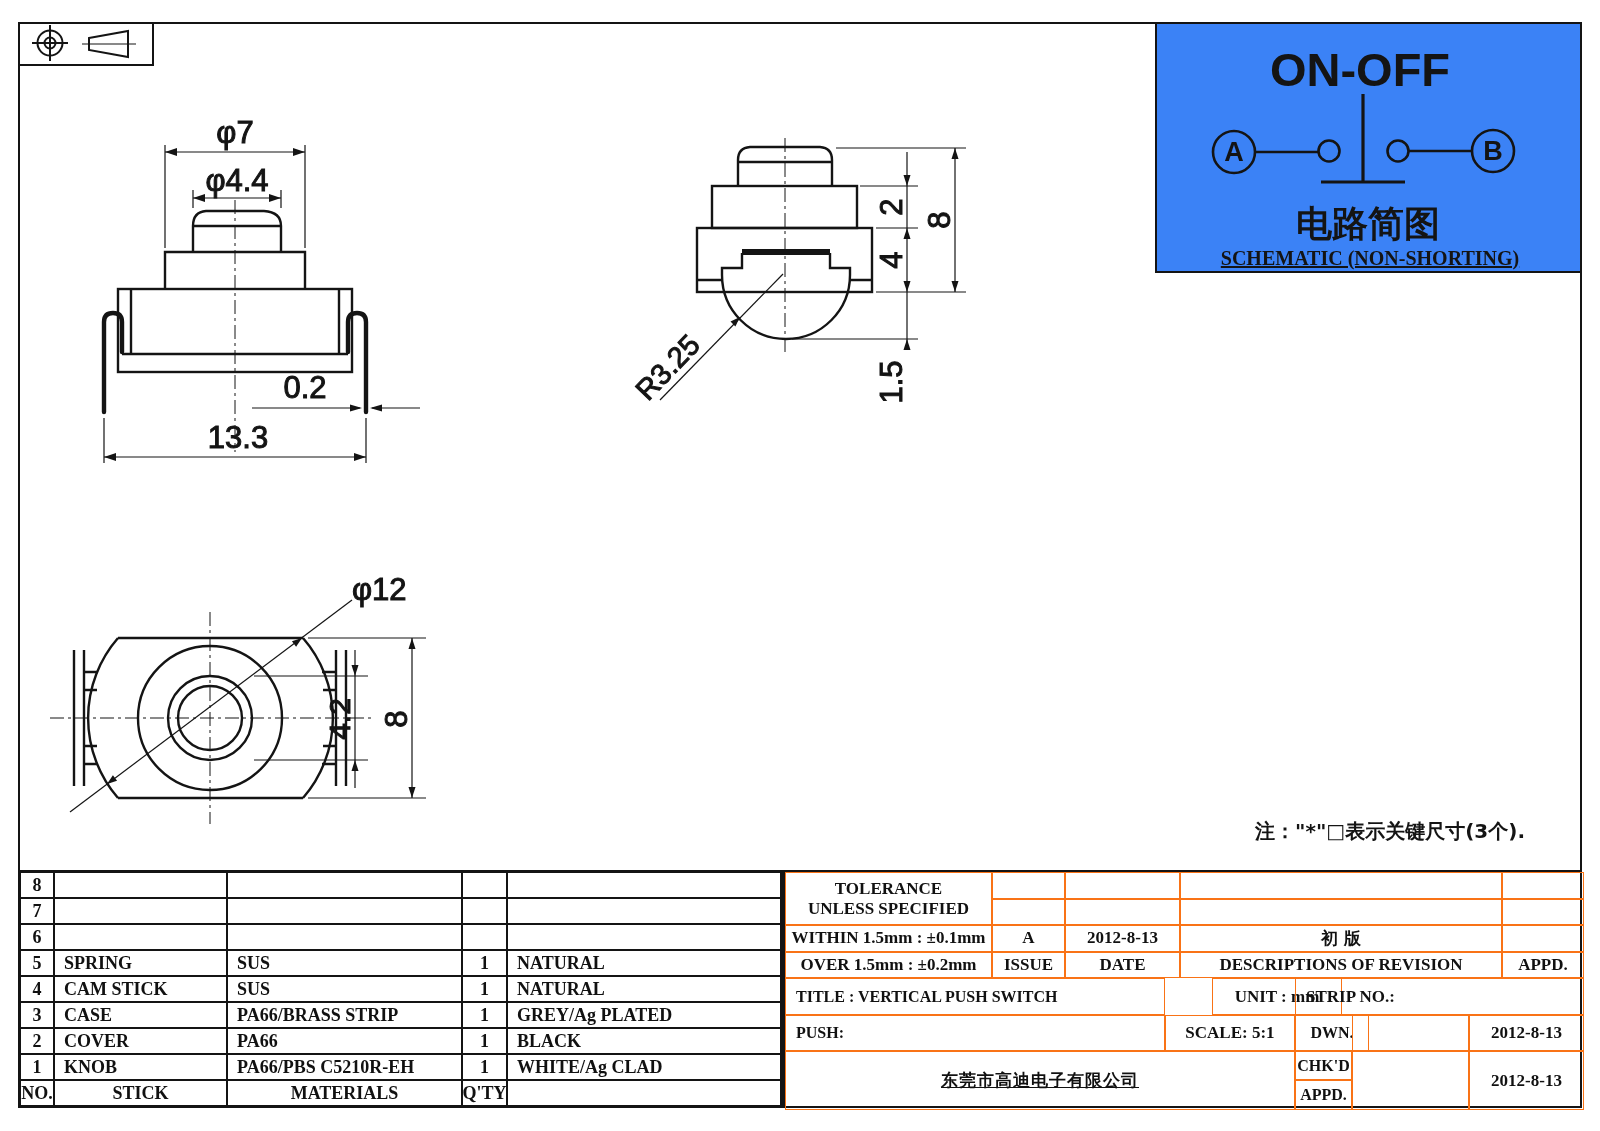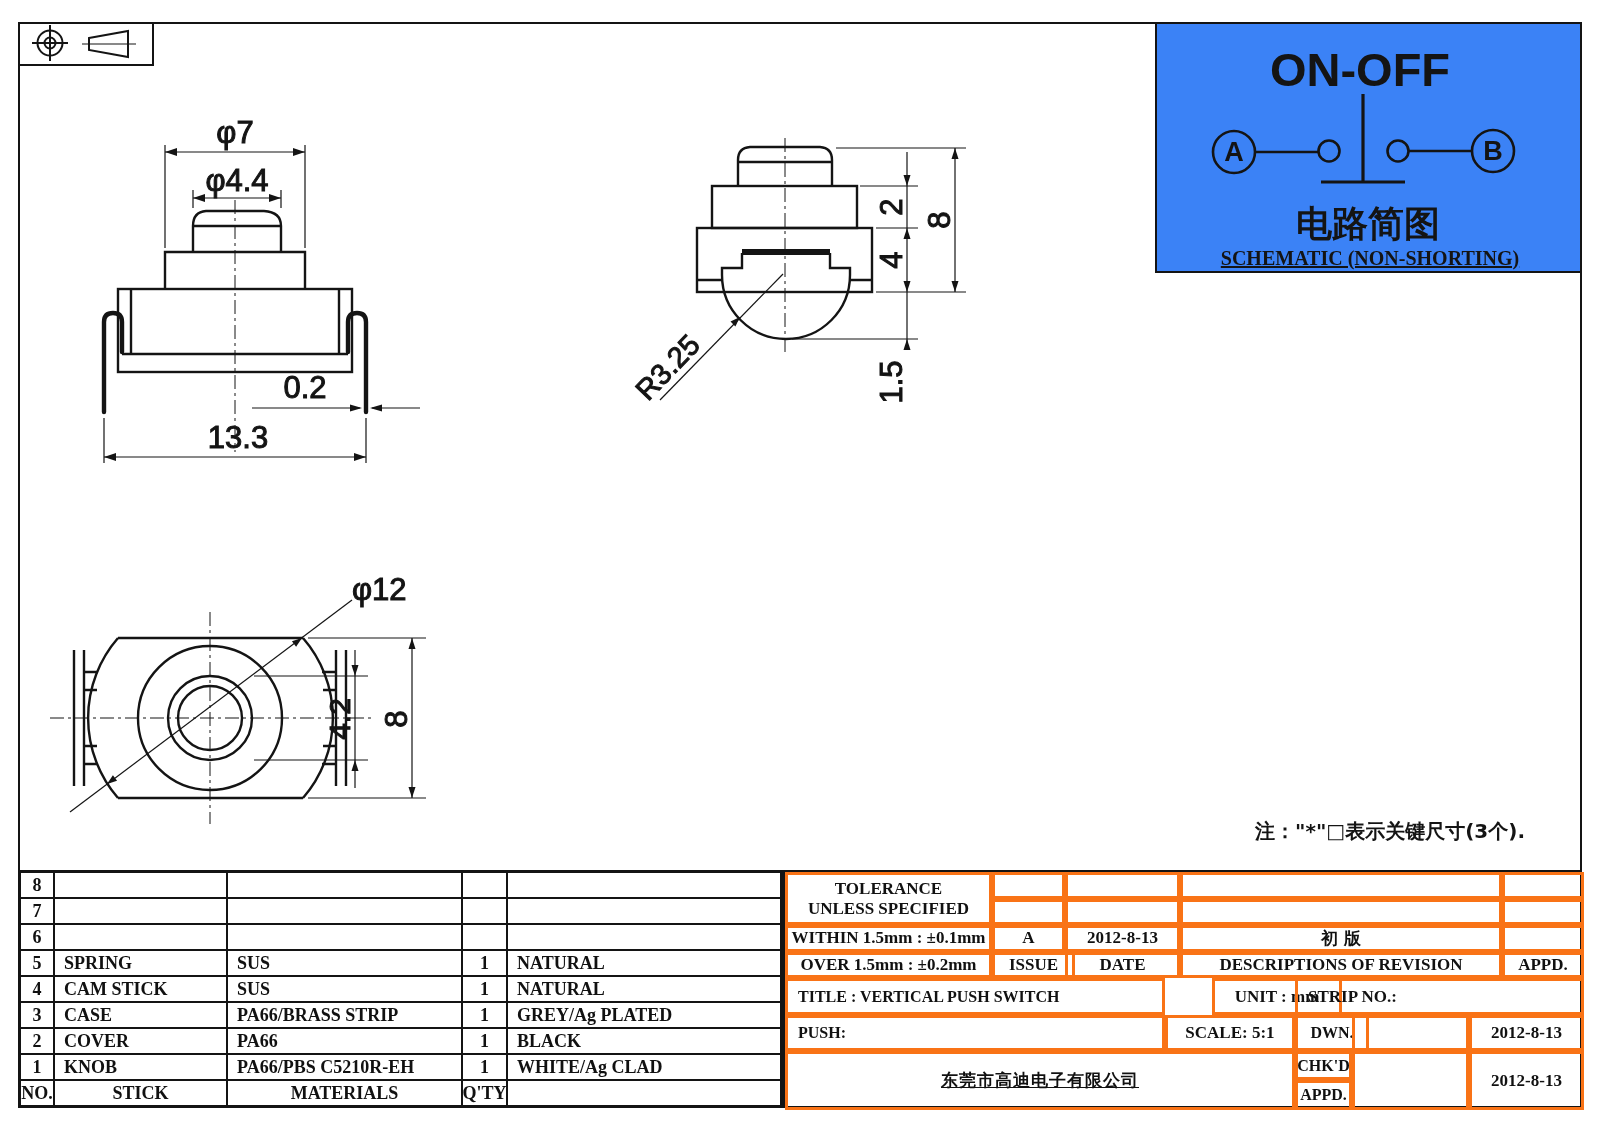--- a/index.html
+++ b/index.html
@@ -19,21 +19,21 @@
   
   .parts{position:absolute;left:18px;top:870px;width:765px;height:238px;display:grid;
          grid-template-columns:34px 173px 235px 45px auto;grid-template-rows:repeat(9,1fr);
          border:2px solid #141414;box-sizing:border-box;background:#fff;}
   .parts>div{border:1px solid #141414;display:flex;align-items:center;justify-content:center;
          font:bold 18px "Liberation Serif",serif;white-space:nowrap;overflow:hidden;}
   .parts>div.l{justify-content:flex-start;padding-left:9px;}
   
   .tblock{position:absolute;left:783px;top:870px;width:799px;height:238px;
           border:2px solid #141414;box-sizing:border-box;background:#fff;}
-  .tblock .c{position:absolute;box-sizing:border-box;border:3px solid #f97316;
+  .tblock .c{position:absolute;box-sizing:border-box;border:1px solid #f97316;
           display:flex;align-items:center;justify-content:center;
           font:bold 17px "Liberation Serif",serif;white-space:nowrap;overflow:hidden;}
   .tblock .c.l{justify-content:flex-start;padding-left:10px;}
   .tblock .big{font-size:16px;}
   .company{font:38px "DejaVu Sans",sans-serif;font-weight:600;letter-spacing:1px;text-decoration:underline;}
   .two-line{flex-direction:column;line-height:24px;}
   
   .views text{font-family:"Liberation Sans",sans-serif;fill:#141414;}
   .schembox text{fill:#141414;}
 </style>
@@ -295,21 +295,21 @@
     <div class="c" style="left:395px;top:26.5px;width:322px;height:26.5px;"></div>
     <div class="c" style="left:717px;top:26.5px;width:82px;height:26.5px;"></div>
 
     <div class="c" style="left:0;top:53px;width:207px;height:26.5px;">WITHIN 1.5mm : ±0.1mm</div>
     <div class="c" style="left:207px;top:53px;width:73px;height:26.5px;">A</div>
     <div class="c" style="left:280px;top:53px;width:115px;height:26.5px;">2012-8-13</div>
     <div class="c" style="left:395px;top:53px;width:322px;height:26.5px;font-family:'DejaVu Sans',sans-serif;">初 版</div>
     <div class="c" style="left:717px;top:53px;width:82px;height:26.5px;"></div>
 
     <div class="c" style="left:0;top:79.5px;width:207px;height:26.5px;">OVER 1.5mm : ±0.2mm</div>
-    <div class="c" style="left:207px;top:79.5px;width:83px;height:26.5px;">ISSUE</div>
+    <div class="c" style="left:207px;top:79.5px;width:73px;height:26.5px;">ISSUE</div>
     <div class="c" style="left:280px;top:79.5px;width:115px;height:26.5px;">DATE</div>
     <div class="c" style="left:395px;top:79.5px;width:322px;height:26.5px;text-align:center;">DESCRIPTIONS OF REVISION</div>
     <div class="c" style="left:717px;top:79.5px;width:82px;height:26.5px;">APPD.</div>
 
     <div class="c l big" style="left:0;top:106px;width:380px;height:37px;">TITLE :  VERTICAL PUSH SWITCH</div>
     <div class="c" style="left:380px;top:106px;width:130px;height:37px;margin-left:47px;">UNIT :  mm</div>
     <div class="c l" style="left:510px;top:106px;width:289px;height:37px;">STRIP NO.:</div>
 
     <div class="c l big" style="left:0;top:143px;width:380px;height:36px;">PUSH:</div>
     <div class="c" style="left:380px;top:143px;width:130px;height:36px;">SCALE:  5:1</div>

